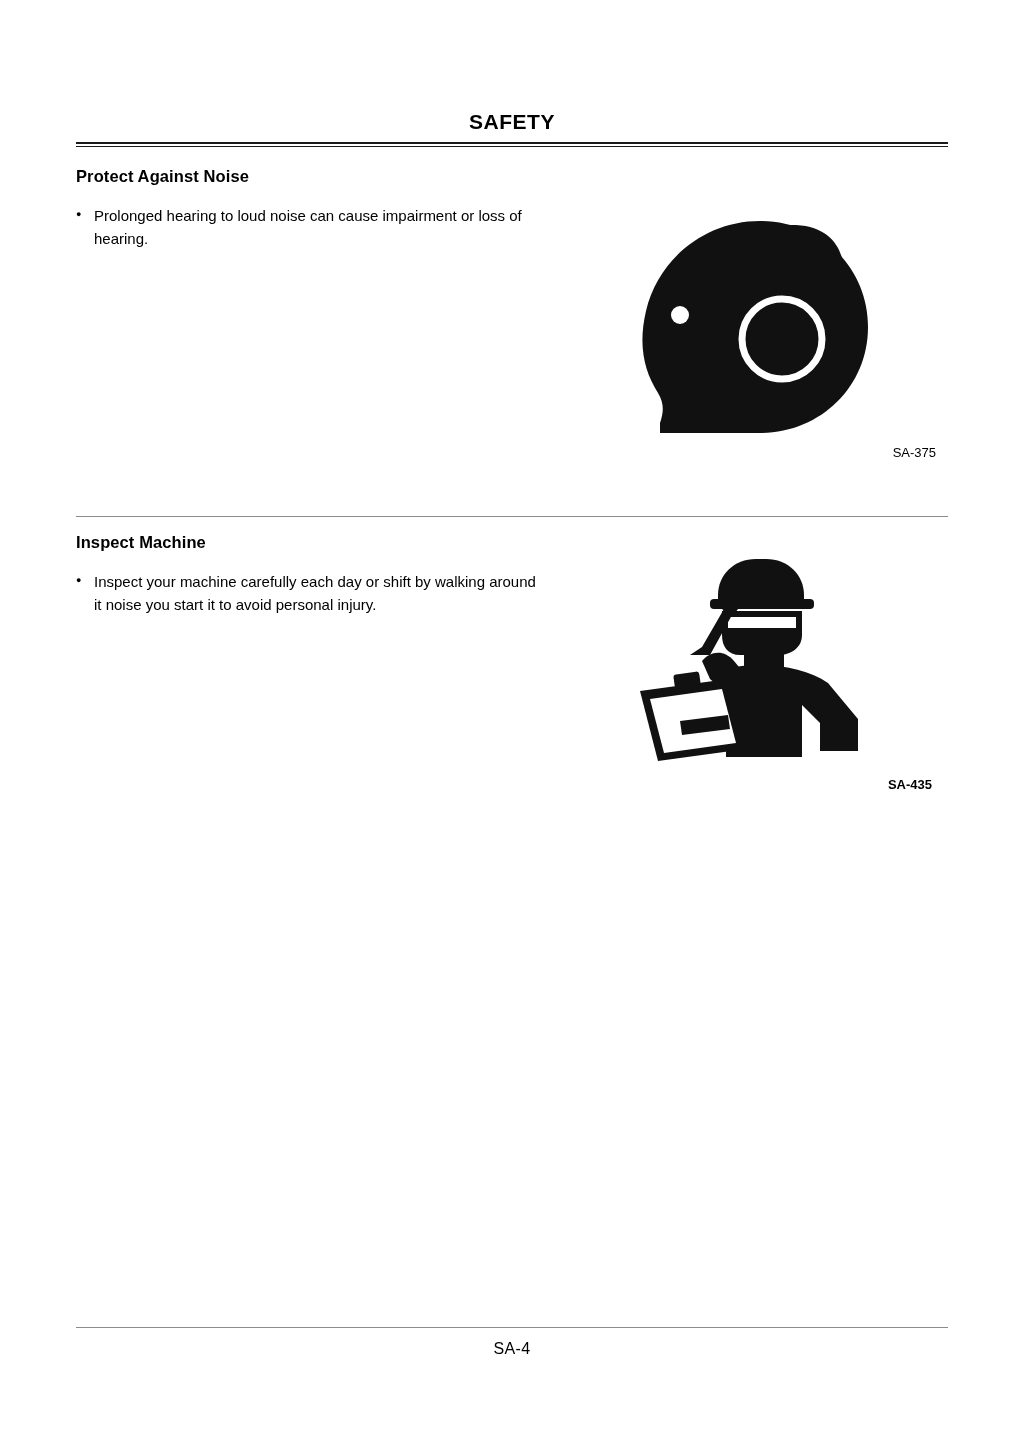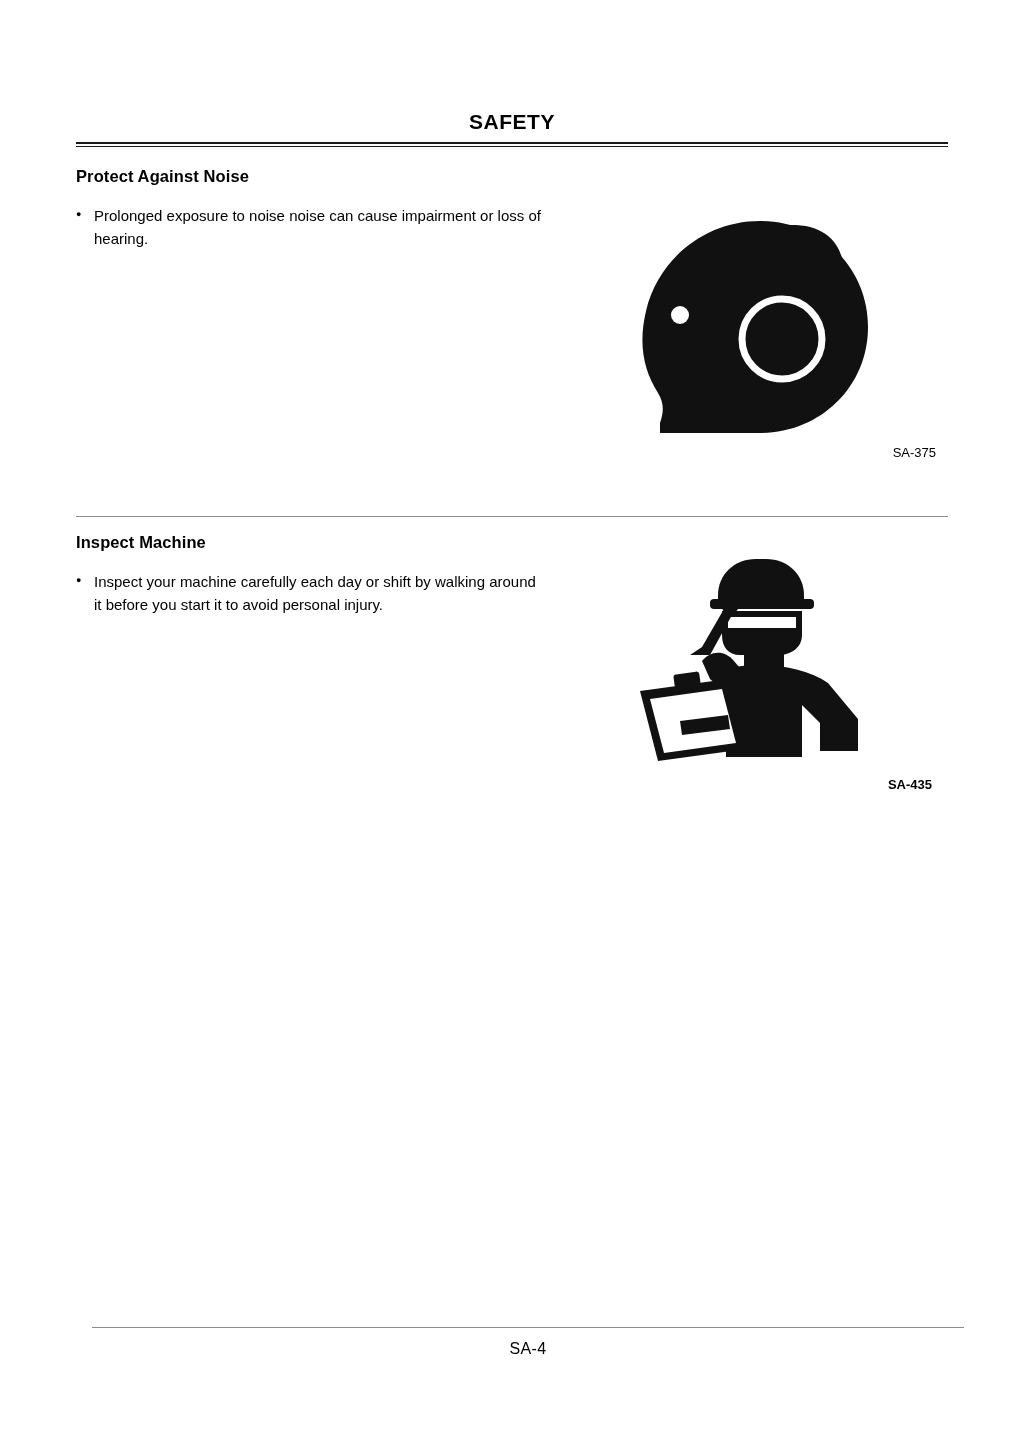--- a/index.html
+++ b/index.html
@@ -107,21 +107,21 @@
     width: 360px;
     text-align: center;
   }
   .fig-caption {
     font-size: 13px;
     text-align: right;
     padding-right: 4px;
   }
   .footer {
     position: absolute;
-    left: 92px;
+    left: 76px;
     top: 1327px;
     width: 872px;
   }
   .footer .rule-thin {
     border-top: 1px solid #8c8c8c;
   }
   .footer-label {
     text-align: center;
     font-size: 16px;
     padding-top: 12px;
@@ -141,21 +141,21 @@
 
     <div class="page-header">SAFETY</div>
     <div class="rule-double"></div>
 
     <div class="section">
       <div class="section-title">Protect Against Noise</div>
 
       <div class="text-col">
         <div class="bullet-item">
           <span class="bullet-dot"></span>
-          <span class="bullet-text">Prolonged exposure to noise noise can cause impairment or loss of hearing.</span>
+          <span class="bullet-text">Prolonged hearing to loud noise can cause impairment or loss of hearing.</span>
         </div>
       </div>
 
       <div class="figure sec1-figure">
         <svg width="300" height="230" viewBox="0 0 300 230">
           <g fill="#111111">
 
             <path d="M150 10 C 95 10, 48 48, 36 100 C 28 134, 34 160, 48 182 C 54 192, 54 200, 50 212 L 50 222 L 150 222 C 210 222, 258 176, 258 116 C 258 56, 210 10, 150 10 Z"></path>
 
             <circle cx="70" cy="104" r="9" fill="#ffffff"></circle>
@@ -175,21 +175,21 @@
     </div>
 
     <div class="rule-thin"></div>
 
     <div class="section">
       <div class="section-title">Inspect Machine</div>
 
       <div class="text-col">
         <div class="bullet-item">
           <span class="bullet-dot"></span>
-          <span class="bullet-text">Inspect your machine carefully each day or shift by walking around it before you start it to avoid personal injury.</span>
+          <span class="bullet-text">Inspect your machine carefully each day or shift by walking around it noise you start it to avoid personal injury.</span>
         </div>
       </div>
 
       <div class="figure sec2-figure">
         <svg width="300" height="230" viewBox="0 0 300 230">
           <g fill="#111111">
 
             <path d="M150 16 C 128 16, 112 32, 112 52 L 112 58 L 198 58 L 198 52 C 198 32, 182 16, 160 16 Z"></path>
             <rect x="104" y="56" width="104" height="10" rx="4"></rect>
 

